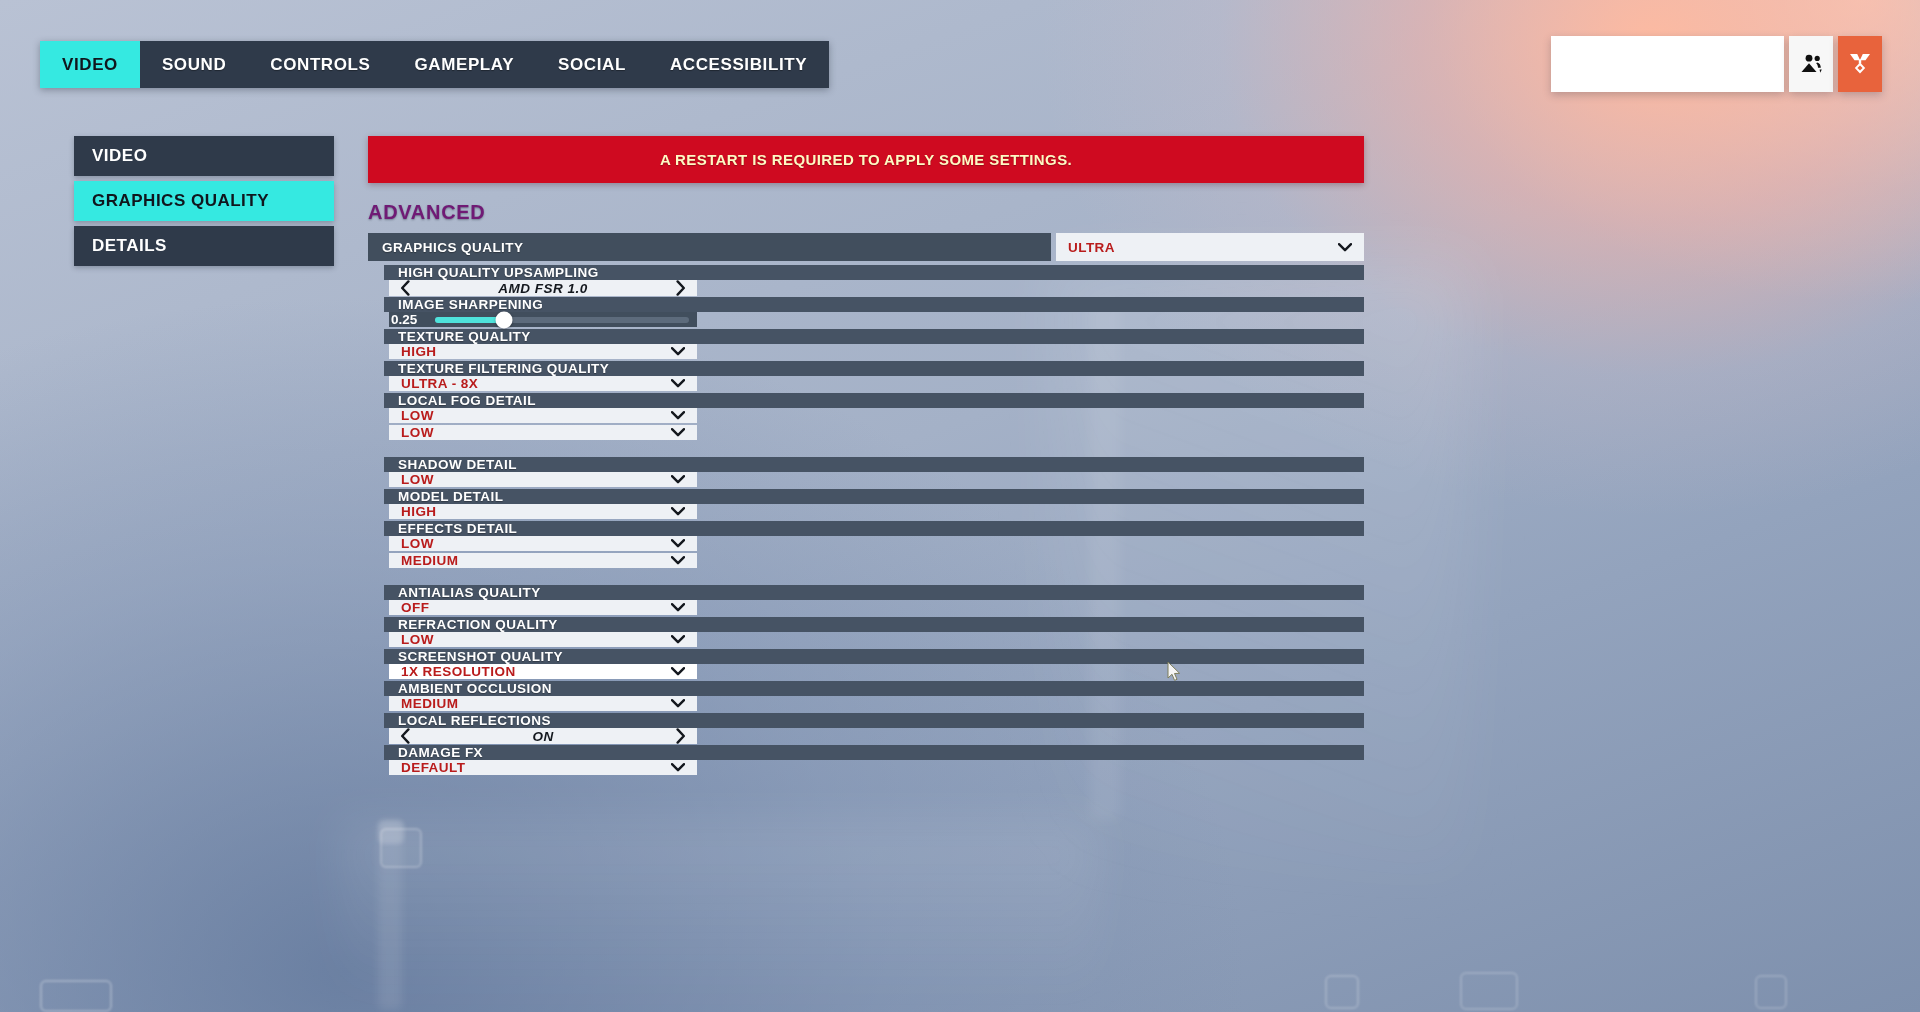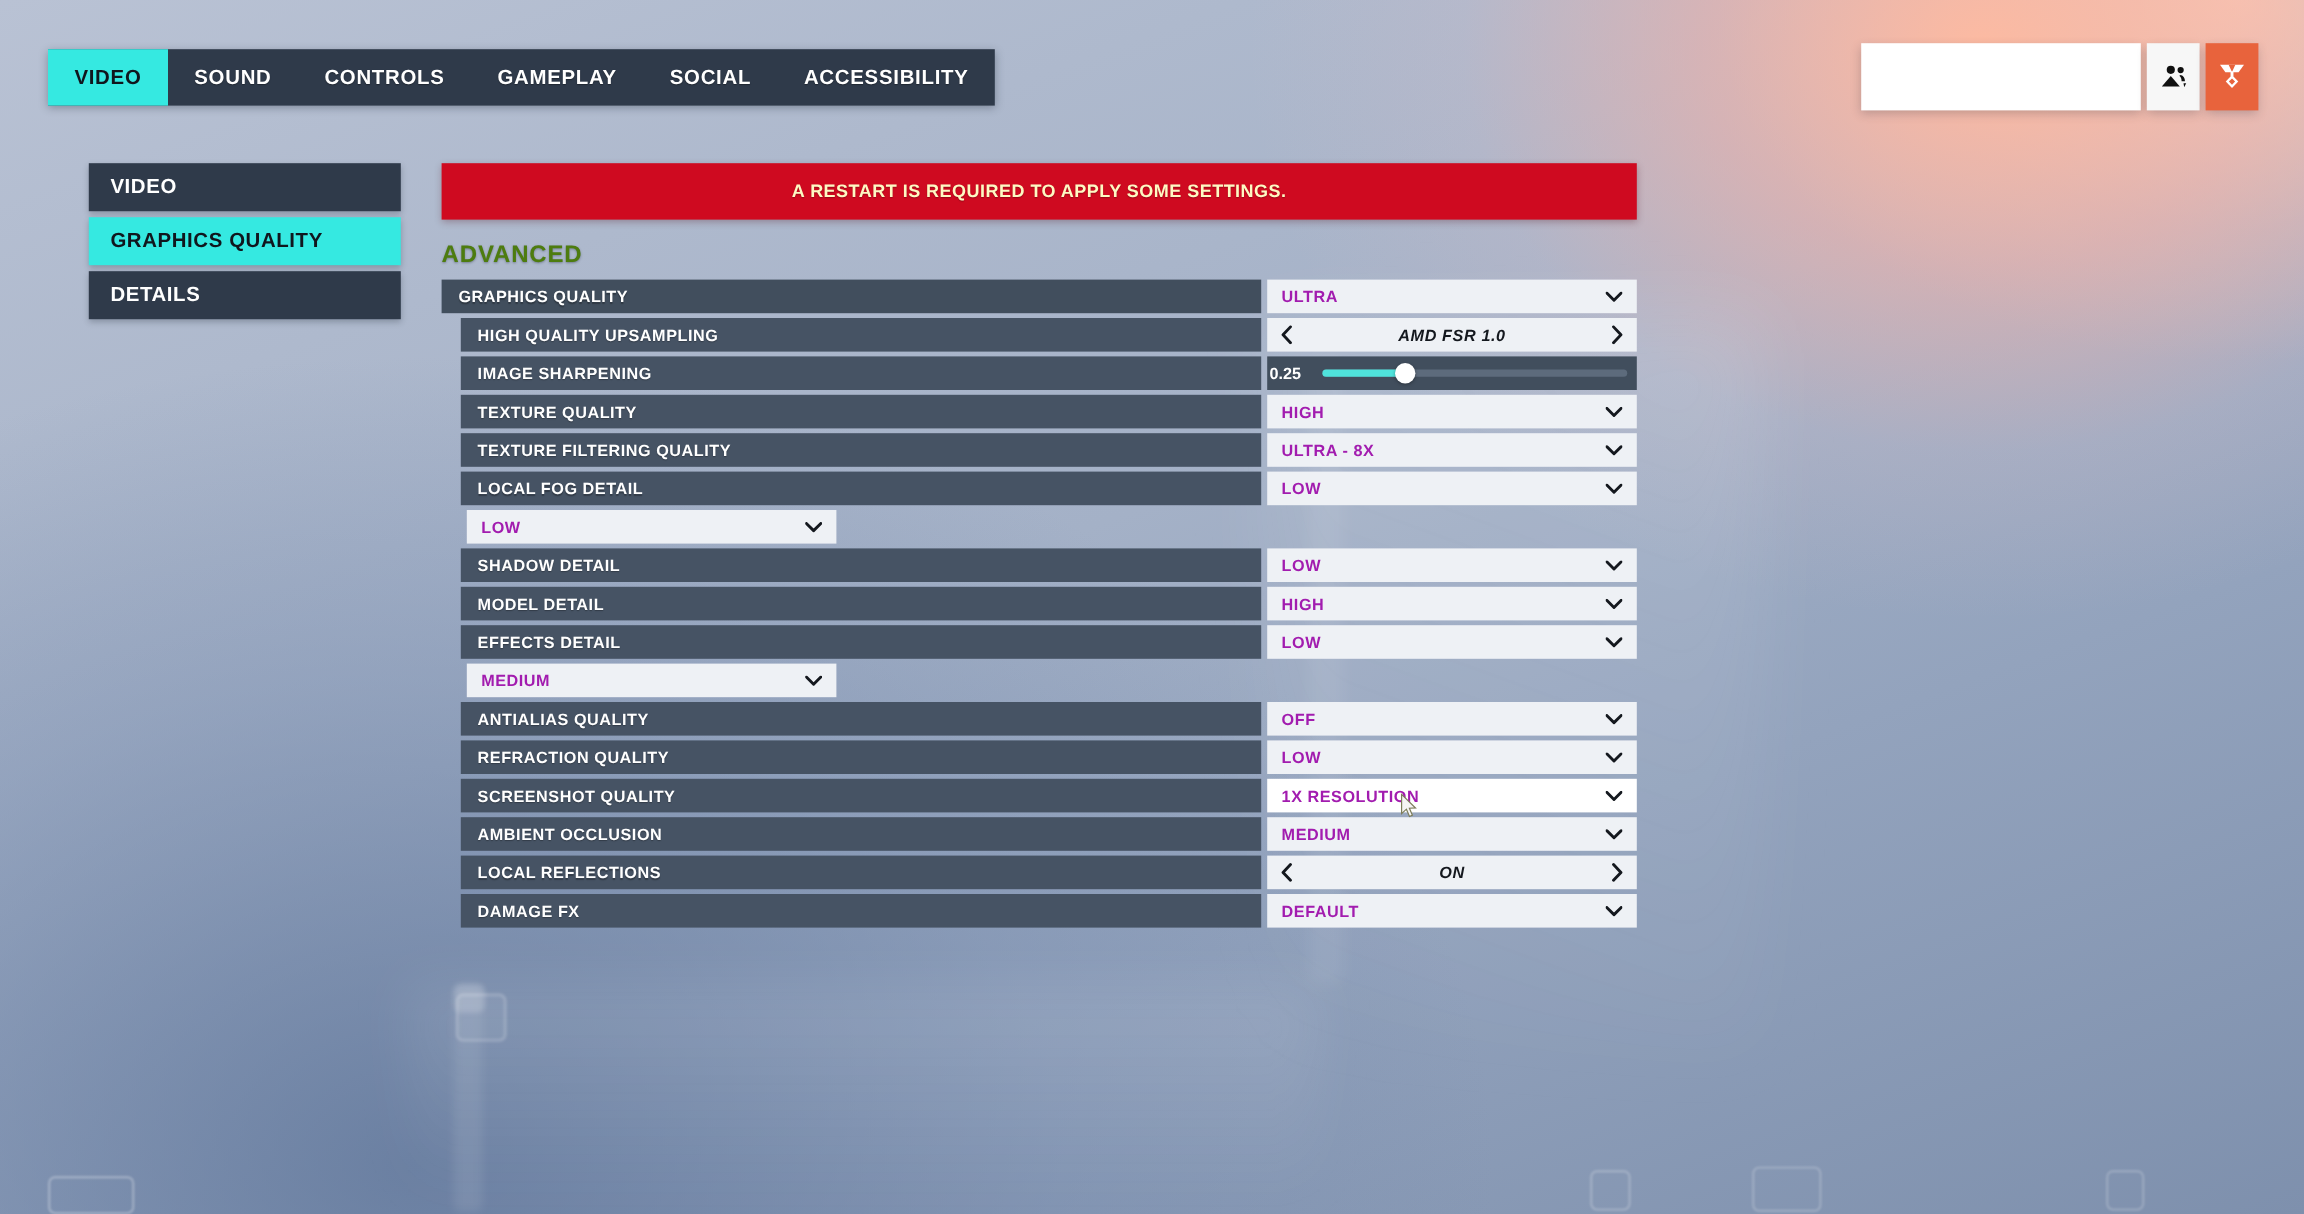--- a/index.html
+++ b/index.html
@@ -69,40 +69,40 @@
 
   
   .main { position:absolute; left:368px; top:136px; width:996px; }
   .banner {
     height:47px; background:#cf0a20; color:#fef9c3; display:flex; align-items:center;
     justify-content:center; font-weight:bold; font-size:15px; letter-spacing:0.4px;
     text-shadow:0 1px 1px rgba(0,0,0,0.28);
     box-shadow:0 2px 6px rgba(80,10,20,0.3);
   }
   .section-title {
-    margin-top:18px; margin-bottom:9px; color:#4d7c0f; font-weight:bold;
+    margin-top:18px; margin-bottom:9px; color:#701a75; font-weight:bold;
     font-size:20px; letter-spacing:0.7px; text-shadow:0 1px 2px rgba(40,50,68,0.45);
   }
 
   .rows { display:flex; flex-direction:column; gap:4px; }
   .row { display:flex; align-items:stretch; height:28px; }
-  .row.indent { padding-left:16px; }
+  .row.indent { padding-left:16px;flex-direction:column; }
 
   .row-label {
     flex:1; background:#414e5d; display:flex; align-items:center; padding-left:14px;
     color:#ffffff; font-weight:bold; font-size:13.5px; letter-spacing:0.45px;
     text-shadow:0 1px 1px rgba(0,0,0,0.3);
   }
   .row.indent .row-label { background:#465364; }
 
   .row-control { width:308px; margin-left:5px; position:relative; }
 
   .dropdown {
     width:100%; height:100%; background:#eef1f5; display:flex; align-items:center;
-    padding:0 12px; color:#a21caf; font-weight:bold; font-size:13.5px; letter-spacing:0.45px;
+    padding:0 12px; color:#b91c1c; font-weight:bold; font-size:13.5px; letter-spacing:0.45px;
     cursor:pointer;
   }
   .dropdown.hover { background:#ffffff; }
   .dropdown .dd-value { flex:1; }
   .chev { width:14px; height:9px; flex:0 0 auto; }
 
   .stepper {
     width:100%; height:100%; background:#eef1f5; display:flex; align-items:center;
     justify-content:space-between; padding:0 11px; cursor:default;font-style:italic;
   }

